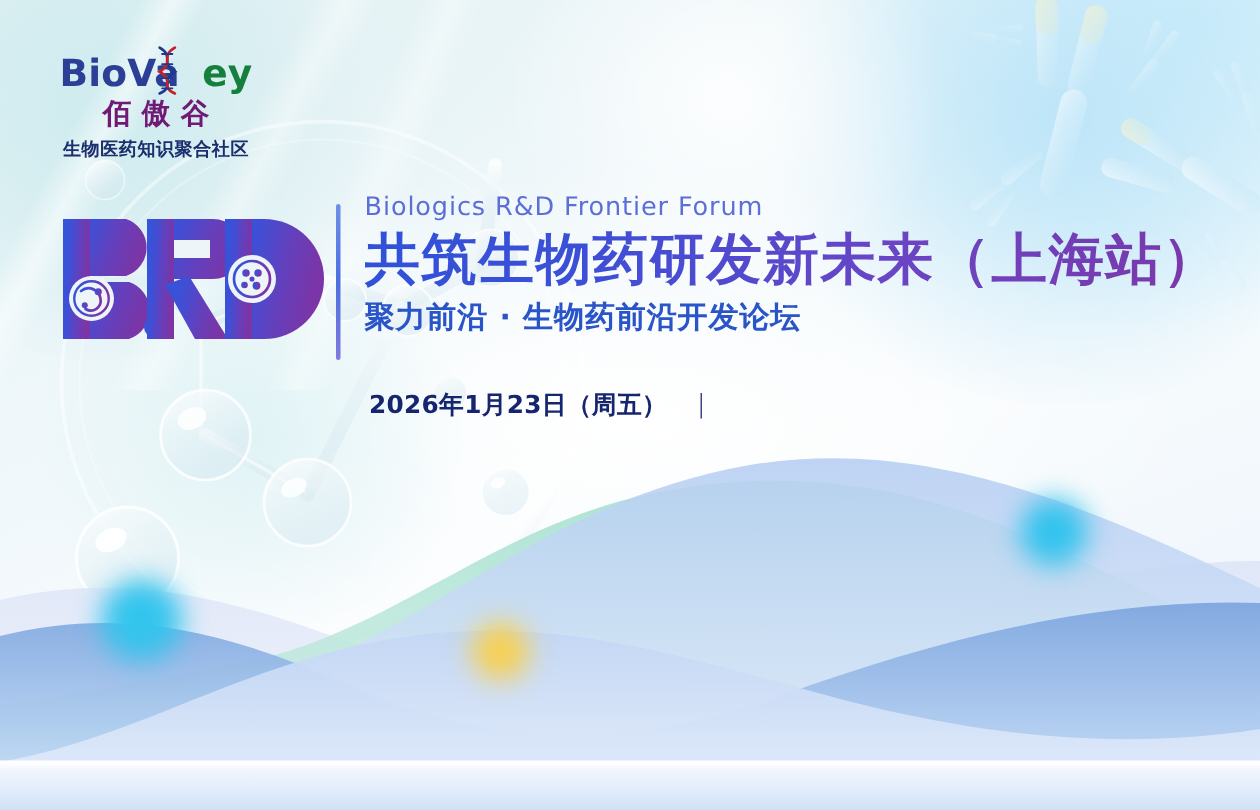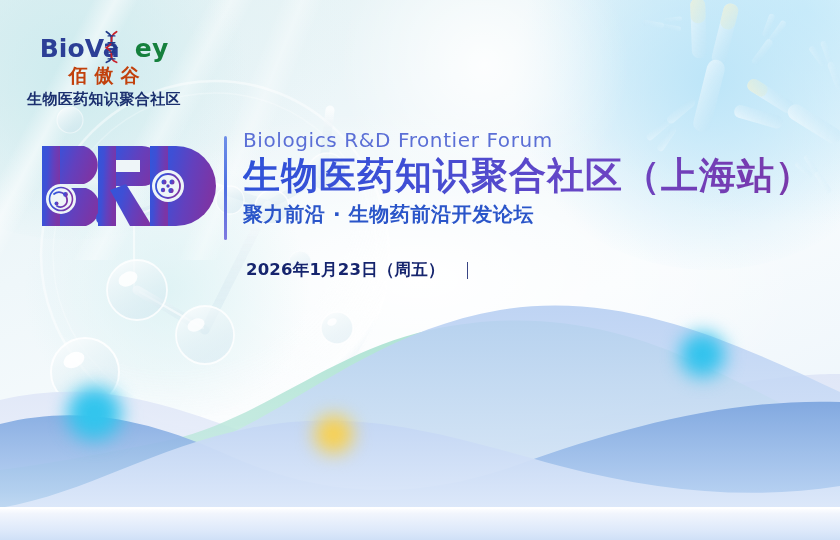--- a/index.html
+++ b/index.html
@@ -95,28 +95,28 @@
     width: 17px;
     height: 34px;
   }
   .brand-cn {
     margin-top: 4px;
     font-family: "DejaVu Sans", sans-serif;
     font-weight: 700;
     font-size: 19px;
     letter-spacing: 7px;
     text-indent: 7px;
-    color: #c2410c;
+    color: #701a75;
     line-height: 1.15;
   }
   .brand-tag {
     margin-top: 3px;
     font-family: "DejaVu Sans", sans-serif;
     font-weight: 700;
-    font-size: 15px;
+    font-size: 12px;
     letter-spacing: .4px;
     color: #1b2f6e;
   }
 
   
   .titleblock {
     position: absolute;
     left: 40px;
     top: 128px;
     z-index: 7;
@@ -139,21 +139,21 @@
     margin: 8px 16px 0 8px;
     flex: none;
     background: linear-gradient(180deg, #6f8fe8 0%, #4d6fe0 50%, #7f7ae0 100%);
     border-radius: 2px;
   }
 
   .titletext { padding-top: 2px; }
 
   .t-en {
     font-family: "DejaVu Sans", sans-serif;
-    font-size: 20px;
+    font-size: 17px;
     font-weight: 400;
     letter-spacing: .6px;
     color: #5b6fd6;
     line-height: 1;
     margin-bottom: 7px;
     white-space: nowrap;
   }
 
   .t-cn {
     font-family: "DejaVu Sans", sans-serif;
@@ -427,21 +427,21 @@
         <circle cx="123" cy="46" r="2.2" fill="url(#brdG)"></circle>
         <circle cx="131" cy="46.5" r="2.6" fill="url(#brdG)"></circle>
         <circle cx="128" cy="42" r="1.7" fill="url(#brdG)"></circle>
       </g>
     </svg>
 
     <div class="divider"></div>
 
     <div class="titletext">
       <div class="t-en">Biologics R&amp;D Frontier Forum</div>
-      <div class="t-cn">生物医药知识聚合社区（上海站）</div>
+      <div class="t-cn">共筑生物药研发新未来（上海站）</div>
       <div class="t-sub">聚力前沿 · 生物药前沿开发论坛</div>
     </div>
   </div>
 
   <div class="meta">
     <span>2026年1月23日（周五）</span>
     <span class="meta-bar"></span>
   </div>
 
   <svg class="layer-svg" viewBox="0 0 840 540" style="z-index:3">

